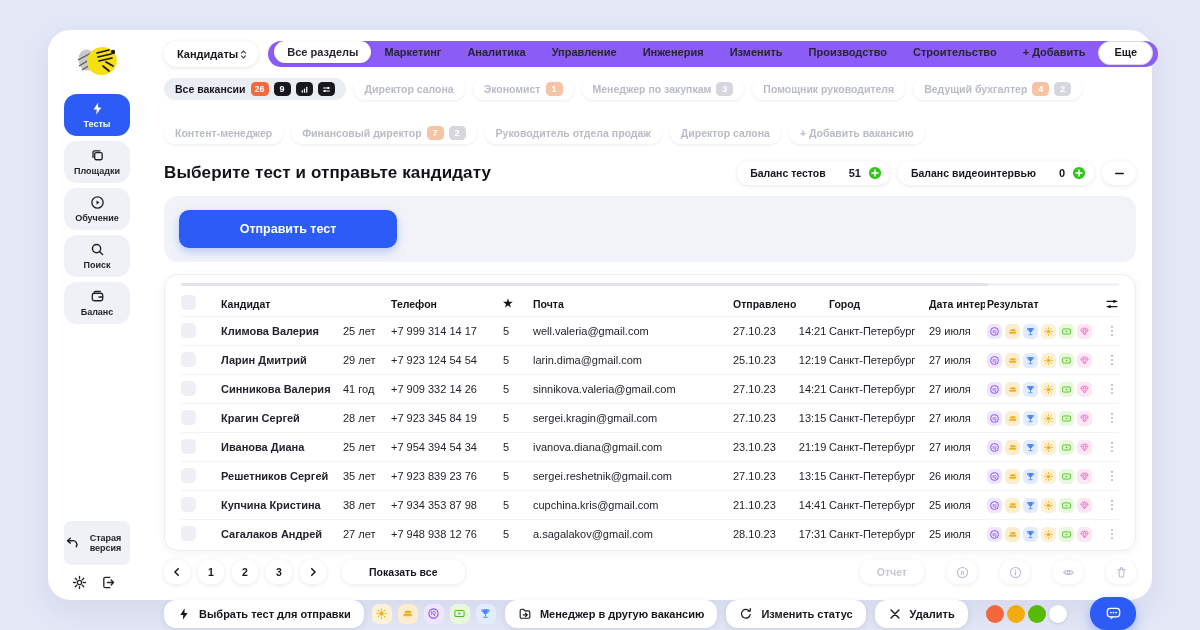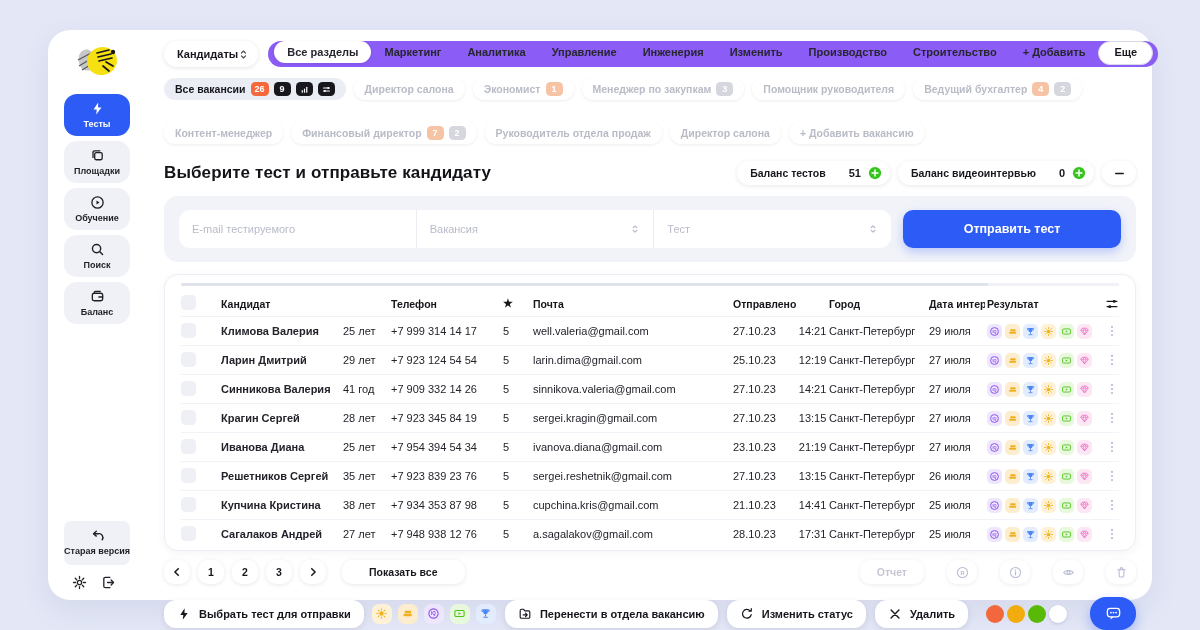--- a/index.html
+++ b/index.html
@@ -8,21 +8,21 @@
   svg{display:block}
   .app{position:absolute;left:48px;top:30px;width:1104px;height:570px;background:#ffffff;border-radius:22px;box-shadow:0 10px 30px rgba(40,50,110,.08)}
 
   
   .sidebar{position:absolute;left:0;top:0;bottom:0;width:100px;padding:8px 0 0 16px}
   .logo{margin:2px 0 10px 9px}
   .side-btn{width:66px;height:42px;border-radius:13px;background:#eff1f7;display:flex;flex-direction:column;align-items:center;justify-content:center;gap:3px;font-size:9px;font-weight:600;color:#1f1f26;margin-bottom:5px;cursor:pointer}
   .side-btn svg{width:15px;height:15px}
   .side-btn.active{background:#2d5bf5;color:#fff}
   .side-bottom{position:absolute;left:16px;bottom:10px}
-  .old-btn{width:66px;height:44px;border-radius:7px;background:#eff1f7;display:flex;flex-direction:column;align-items:center;justify-content:center;gap:2px;font-size:9px;font-weight:600;color:#1f1f26;text-align:center;line-height:1.15}
+  .old-btn{width:66px;height:44px;border-radius:7px;background:#eff1f7;display:flex;flex-direction:row;align-items:center;justify-content:center;gap:2px;font-size:9px;font-weight:600;color:#1f1f26;text-align:center;line-height:1.15}
   .side-icons{display:flex;gap:14px;margin:10px 0 0 8px;color:#23232b}
   .side-icons svg{width:15px;height:15px}
 
   
   .main{position:absolute;left:100px;top:0;right:0;bottom:0;padding:14px 16px 0 16px}
 
   .row-top{display:flex;align-items:center;gap:10px;height:20px}
   .selector{width:102px;height:26px;background:#fff;border-radius:13px;box-shadow:0 1px 4px rgba(30,30,70,.12);display:flex;align-items:center;justify-content:space-between;padding:0 9px 0 13px;font-size:11px;font-weight:700;color:#17171e;cursor:pointer}
   .selector svg{width:11px;height:11px;color:#4a4a55}
   .tabsbar{flex:1;height:26px;background:#8b5cf6;border-radius:13px;display:flex;align-items:flex-start;padding:0 5px 0 6px}
@@ -307,43 +307,20 @@
           <span>
               <svg viewBox="0 0 12 12" stroke="currentColor" stroke-width="1.8" stroke-linecap="round">
                 <path d="M2 6 h8"></path>
               </svg>
             </span>
         </span>
       </div>
     </div>
 
     <div class="send-panel">
-      <div class="inputs">
-        <div class="inp">
-          <input placeholder="E-mail тестируемого" style="">
-        </div>
-        <div class="inp">
-          <span>Вакансия</span>
-          <span>
-              <svg viewBox="0 0 16 16" fill="none" stroke="currentColor" stroke-width="1.8" stroke-linecap="round" stroke-linejoin="round">
-                <path d="M5 6 L8 3 L11 6"></path>
-                <path d="M5 10 L8 13 L11 10"></path>
-              </svg>
-            </span>
-        </div>
-        <div class="inp">
-          <span>Тест</span>
-          <span>
-              <svg viewBox="0 0 16 16" fill="none" stroke="currentColor" stroke-width="1.8" stroke-linecap="round" stroke-linejoin="round">
-                <path d="M5 6 L8 3 L11 6"></path>
-                <path d="M5 10 L8 13 L11 10"></path>
-              </svg>
-            </span>
-        </div>
-      </div>
       <button class="send-btn">Отправить тест</button>
     </div>
 
     <div class="table-card">
       <div class="hscroll">
           <span class="hthumb"></span>
         </div>
       <div class="thead">
         <span><span class="cb"></span></span>
         <span>Кандидат</span>
@@ -951,21 +928,21 @@
             </svg>
           </span>
       </span>
       <span class="act">
         <span>
             <svg viewBox="0 0 16 16" fill="none" stroke="currentColor" stroke-width="1.3" stroke-linecap="round" stroke-linejoin="round">
               <path d="M2.5 4.2 a1.6 1.6 0 0 1 1.6 -1.6 h2.3 l1.5 1.9 h4 a1.6 1.6 0 0 1 1.6 1.6 v5.2 a1.6 1.6 0 0 1 -1.6 1.6 H4.1 a1.6 1.6 0 0 1 -1.6 -1.6 Z"></path>
               <path d="M6 9 h4.3 M8.6 7 L10.6 9 L8.6 11"></path>
             </svg>
           </span>
-        <span>Перенести в отдела вакансию</span>
+        <span>Менеджер в другую вакансию</span>
       </span>
       <span class="act">
         <span>
             <svg viewBox="0 0 16 16" fill="none" stroke="currentColor" stroke-width="1.4" stroke-linecap="round" stroke-linejoin="round">
               <path d="M12.8 8.6 a5 5 0 1 1 -1.2 -4.2"></path>
               <path d="M12.9 1.9 V4.6 H10.2"></path>
             </svg>
           </span>
         <span>Изменить статус</span>
       </span>

